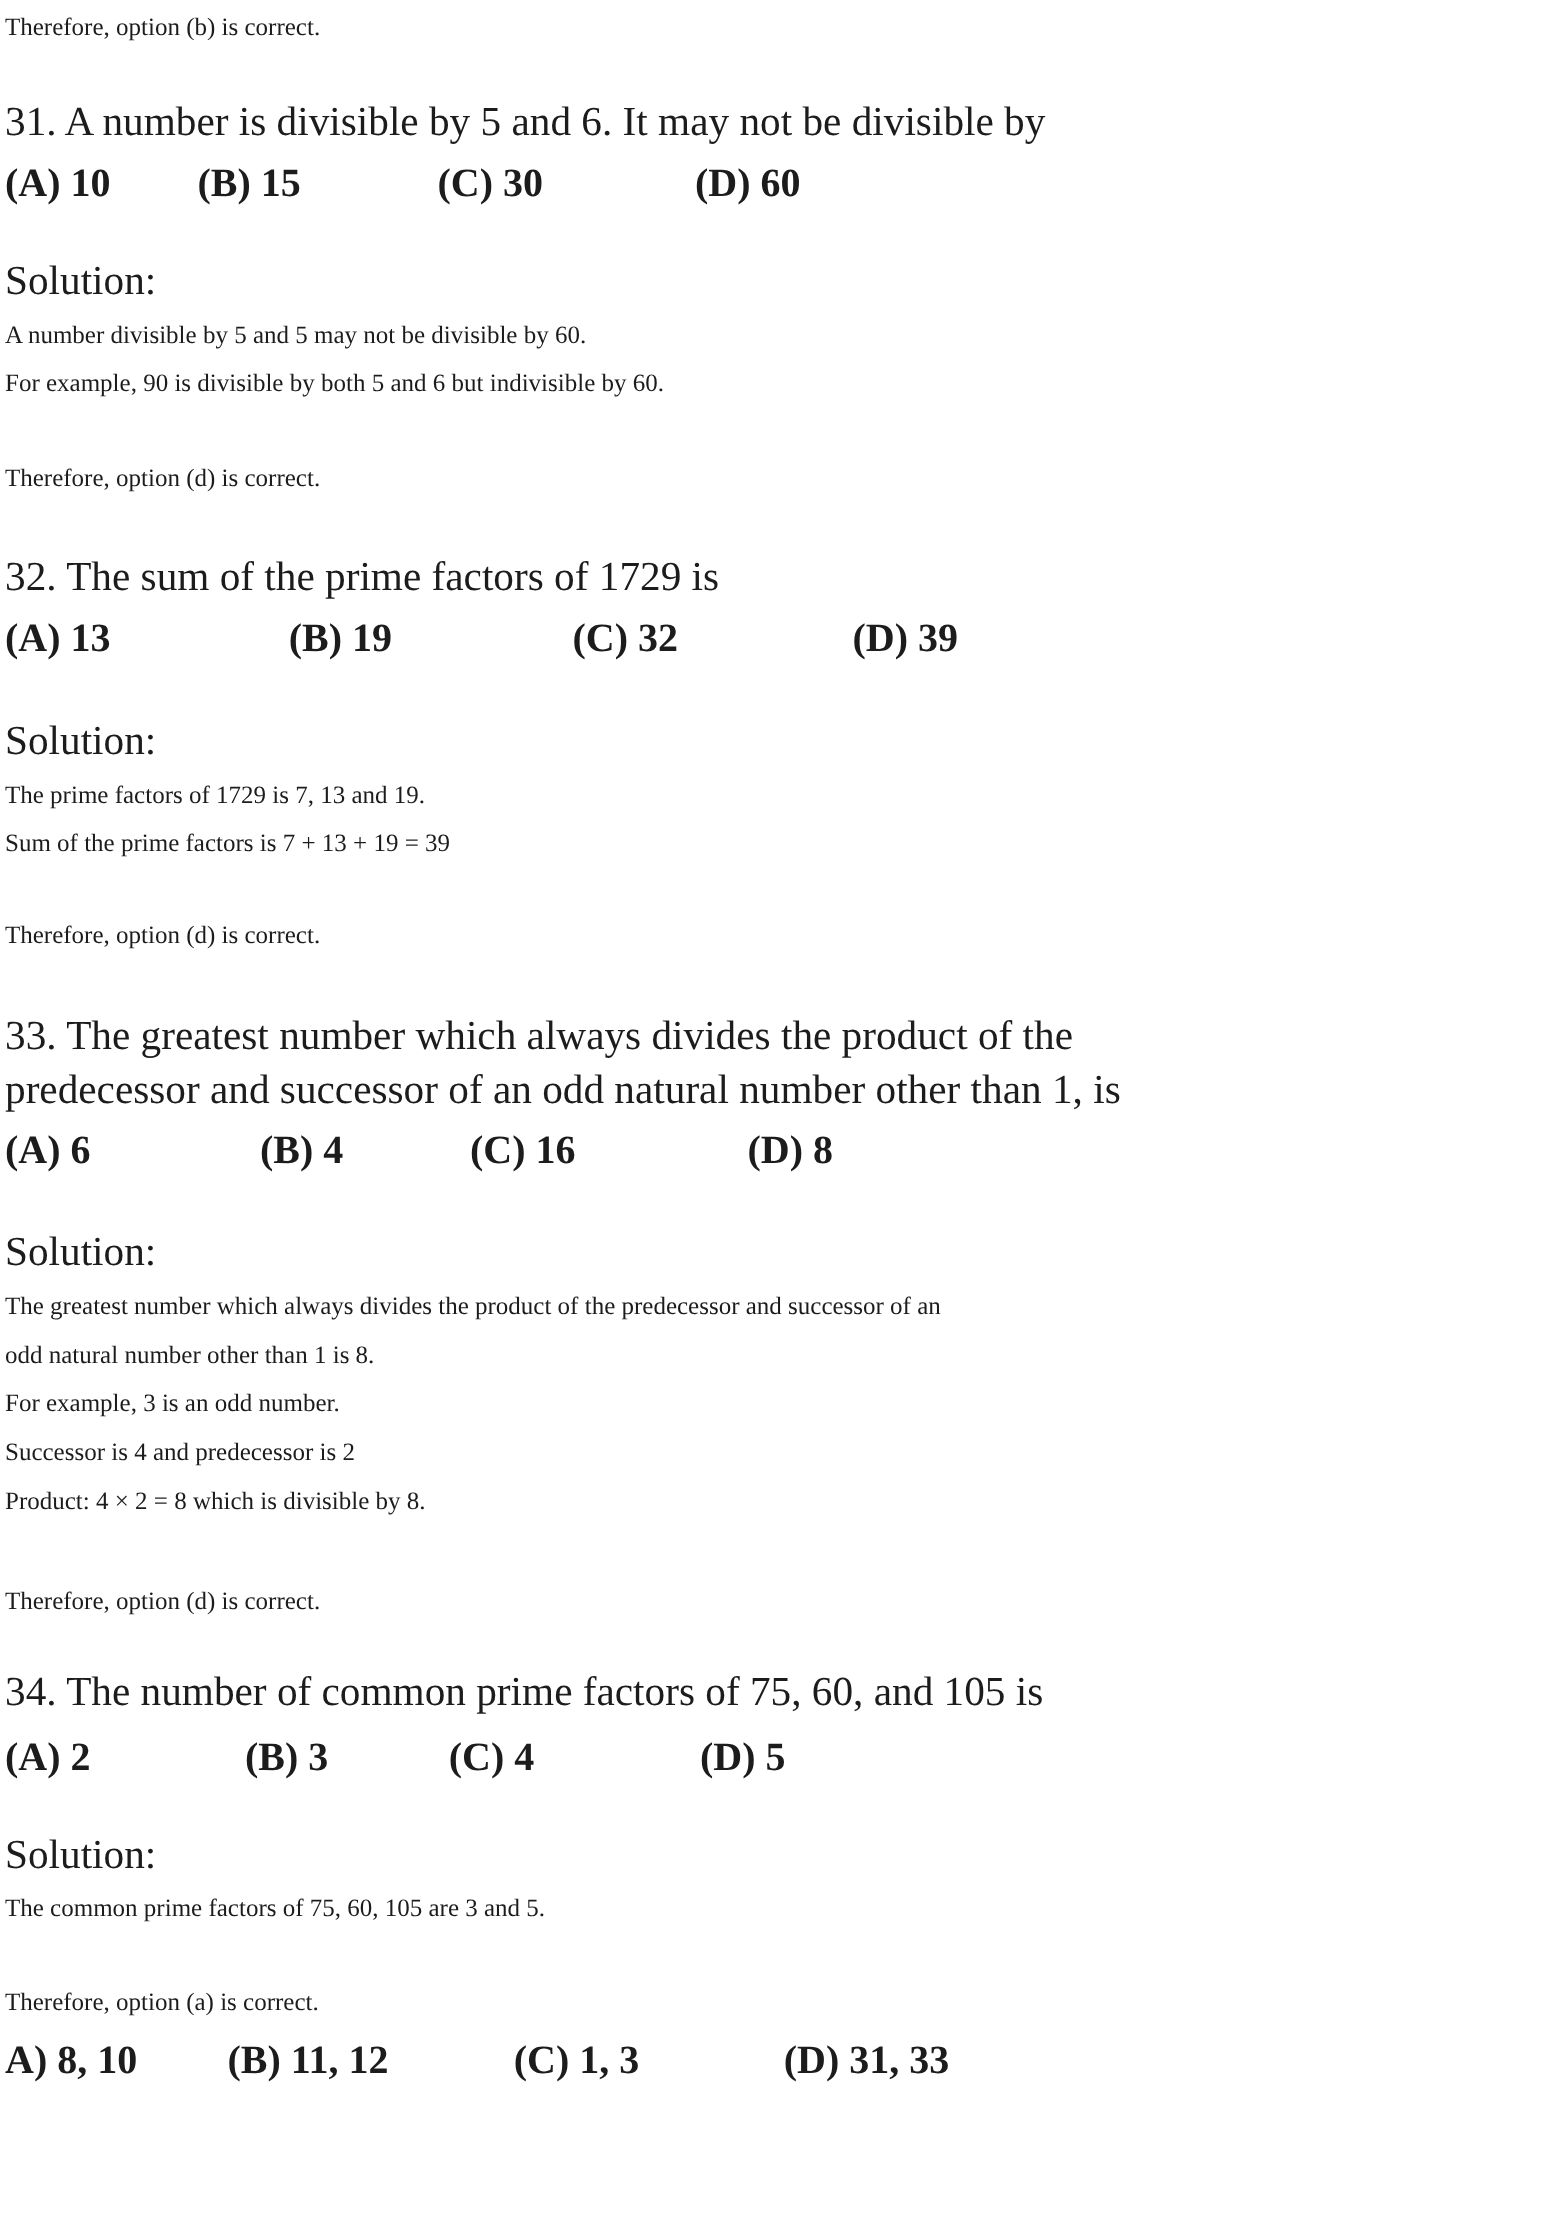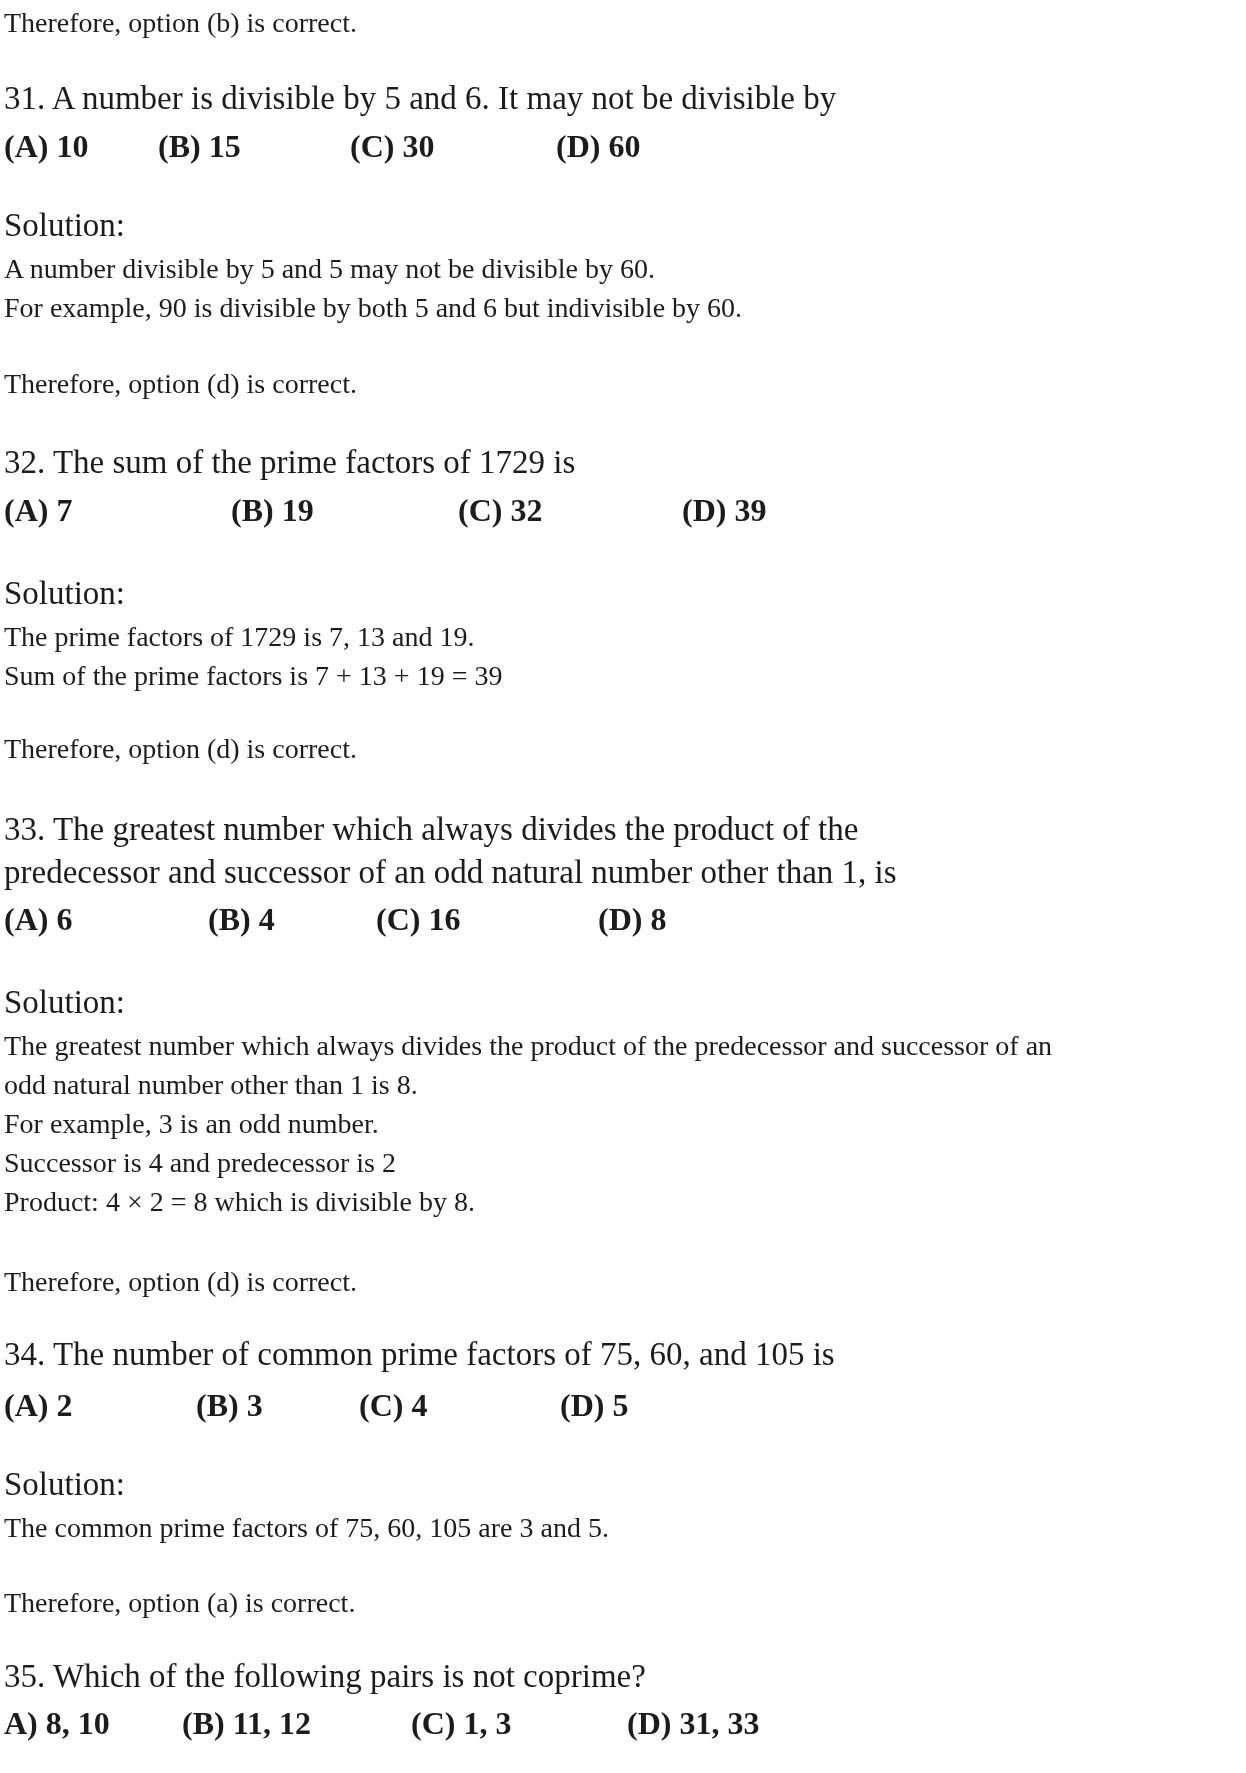--- a/index.html
+++ b/index.html
@@ -3,21 +3,21 @@
 <meta charset="utf-8">
 <style>
   html, body { margin: 0; padding: 0; background: #ffffff; }
   body {
     width: 1246px; height: 1773px;
     overflow: hidden;
     color: #1c1c1c;
     font-family: "Liberation Serif", serif;
   }
   .page { padding: 3px 0 0 4px; }
-  .body-line { font-size: 28px; line-height: 39px; white-space: nowrap; }
+  .body-line { font-size: 20px; line-height: 39px; white-space: nowrap; }
   .head { font-size: 33px; font-weight: normal; line-height: 43px; white-space: nowrap; }
   .opts { font-size: 32px; font-weight: bold; line-height: 43px; display: flex; }
   .opts span { display: inline-block; white-space: nowrap; }
   .opts-31 span:nth-child(1){min-width:154px} .opts-31 span:nth-child(2){min-width:192px} .opts-31 span:nth-child(3){min-width:206px}
   .opts-32 span:nth-child(1){min-width:227px} .opts-32 span:nth-child(2){min-width:227px} .opts-32 span:nth-child(3){min-width:224px}
   .opts-33 span:nth-child(1){min-width:204px} .opts-33 span:nth-child(2){min-width:168px} .opts-33 span:nth-child(3){min-width:222px}
   .opts-34 span:nth-child(1){min-width:192px} .opts-34 span:nth-child(2){min-width:163px} .opts-34 span:nth-child(3){min-width:201px}
   .opts-35 span:nth-child(1){min-width:178px} .opts-35 span:nth-child(2){min-width:229px} .opts-35 span:nth-child(3){min-width:216px}
 </style>
 </head>
@@ -34,21 +34,21 @@
     <span>(C) 30</span>
     <span>(D) 60</span>
   </div>
   <div class="head" style="margin-top:36px">Solution:</div>
   <div class="body-line" style="margin-top:2px">A number divisible by 5 and 5 may not be divisible by 60.</div>
   <div class="body-line">For example, 90 is divisible by both 5 and 6 but indivisible by 60.</div>
   <div class="body-line" style="margin-top:37px">Therefore, option (d) is correct.</div>
 
   <div class="head" style="margin-top:38px">32. The sum of the prime factors of 1729 is</div>
   <div class="opts opts-32" style="margin-top:5px">
-    <span>(A) 7</span>
+    <span>(A) 13</span>
     <span>(B) 19</span>
     <span>(C) 32</span>
     <span>(D) 39</span>
   </div>
   <div class="head" style="margin-top:40px">Solution:</div>
   <div class="body-line" style="margin-top:2px">The prime factors of 1729 is 7, 13 and 19.</div>
   <div class="body-line">Sum of the prime factors is 7 + 13 + 19 = 39</div>
   <div class="body-line" style="margin-top:34px">Therefore, option (d) is correct.</div>
 
   <div class="head" style="margin-top:40px">33. The greatest number which always divides the product of the</div>
@@ -71,21 +71,20 @@
   <div class="opts opts-34" style="margin-top:8px">
     <span>(A) 2</span>
     <span>(B) 3</span>
     <span>(C) 4</span>
     <span>(D) 5</span>
   </div>
   <div class="head" style="margin-top:36px">Solution:</div>
   <div class="body-line" style="margin-top:2px">The common prime factors of 75, 60, 105 are 3 and 5.</div>
   <div class="body-line" style="margin-top:36px">Therefore, option (a) is correct.</div>
 
-  <div class="head" style="margin-top:33px">35. Which of the following pairs is not coprime?</div>
   <div class="opts opts-35" style="margin-top:4px">
     <span>A) 8, 10</span>
     <span>(B) 11, 12</span>
     <span>(C) 1, 3</span>
     <span>(D) 31, 33</span>
   </div>
 
 </div>
 
 </body></html>

